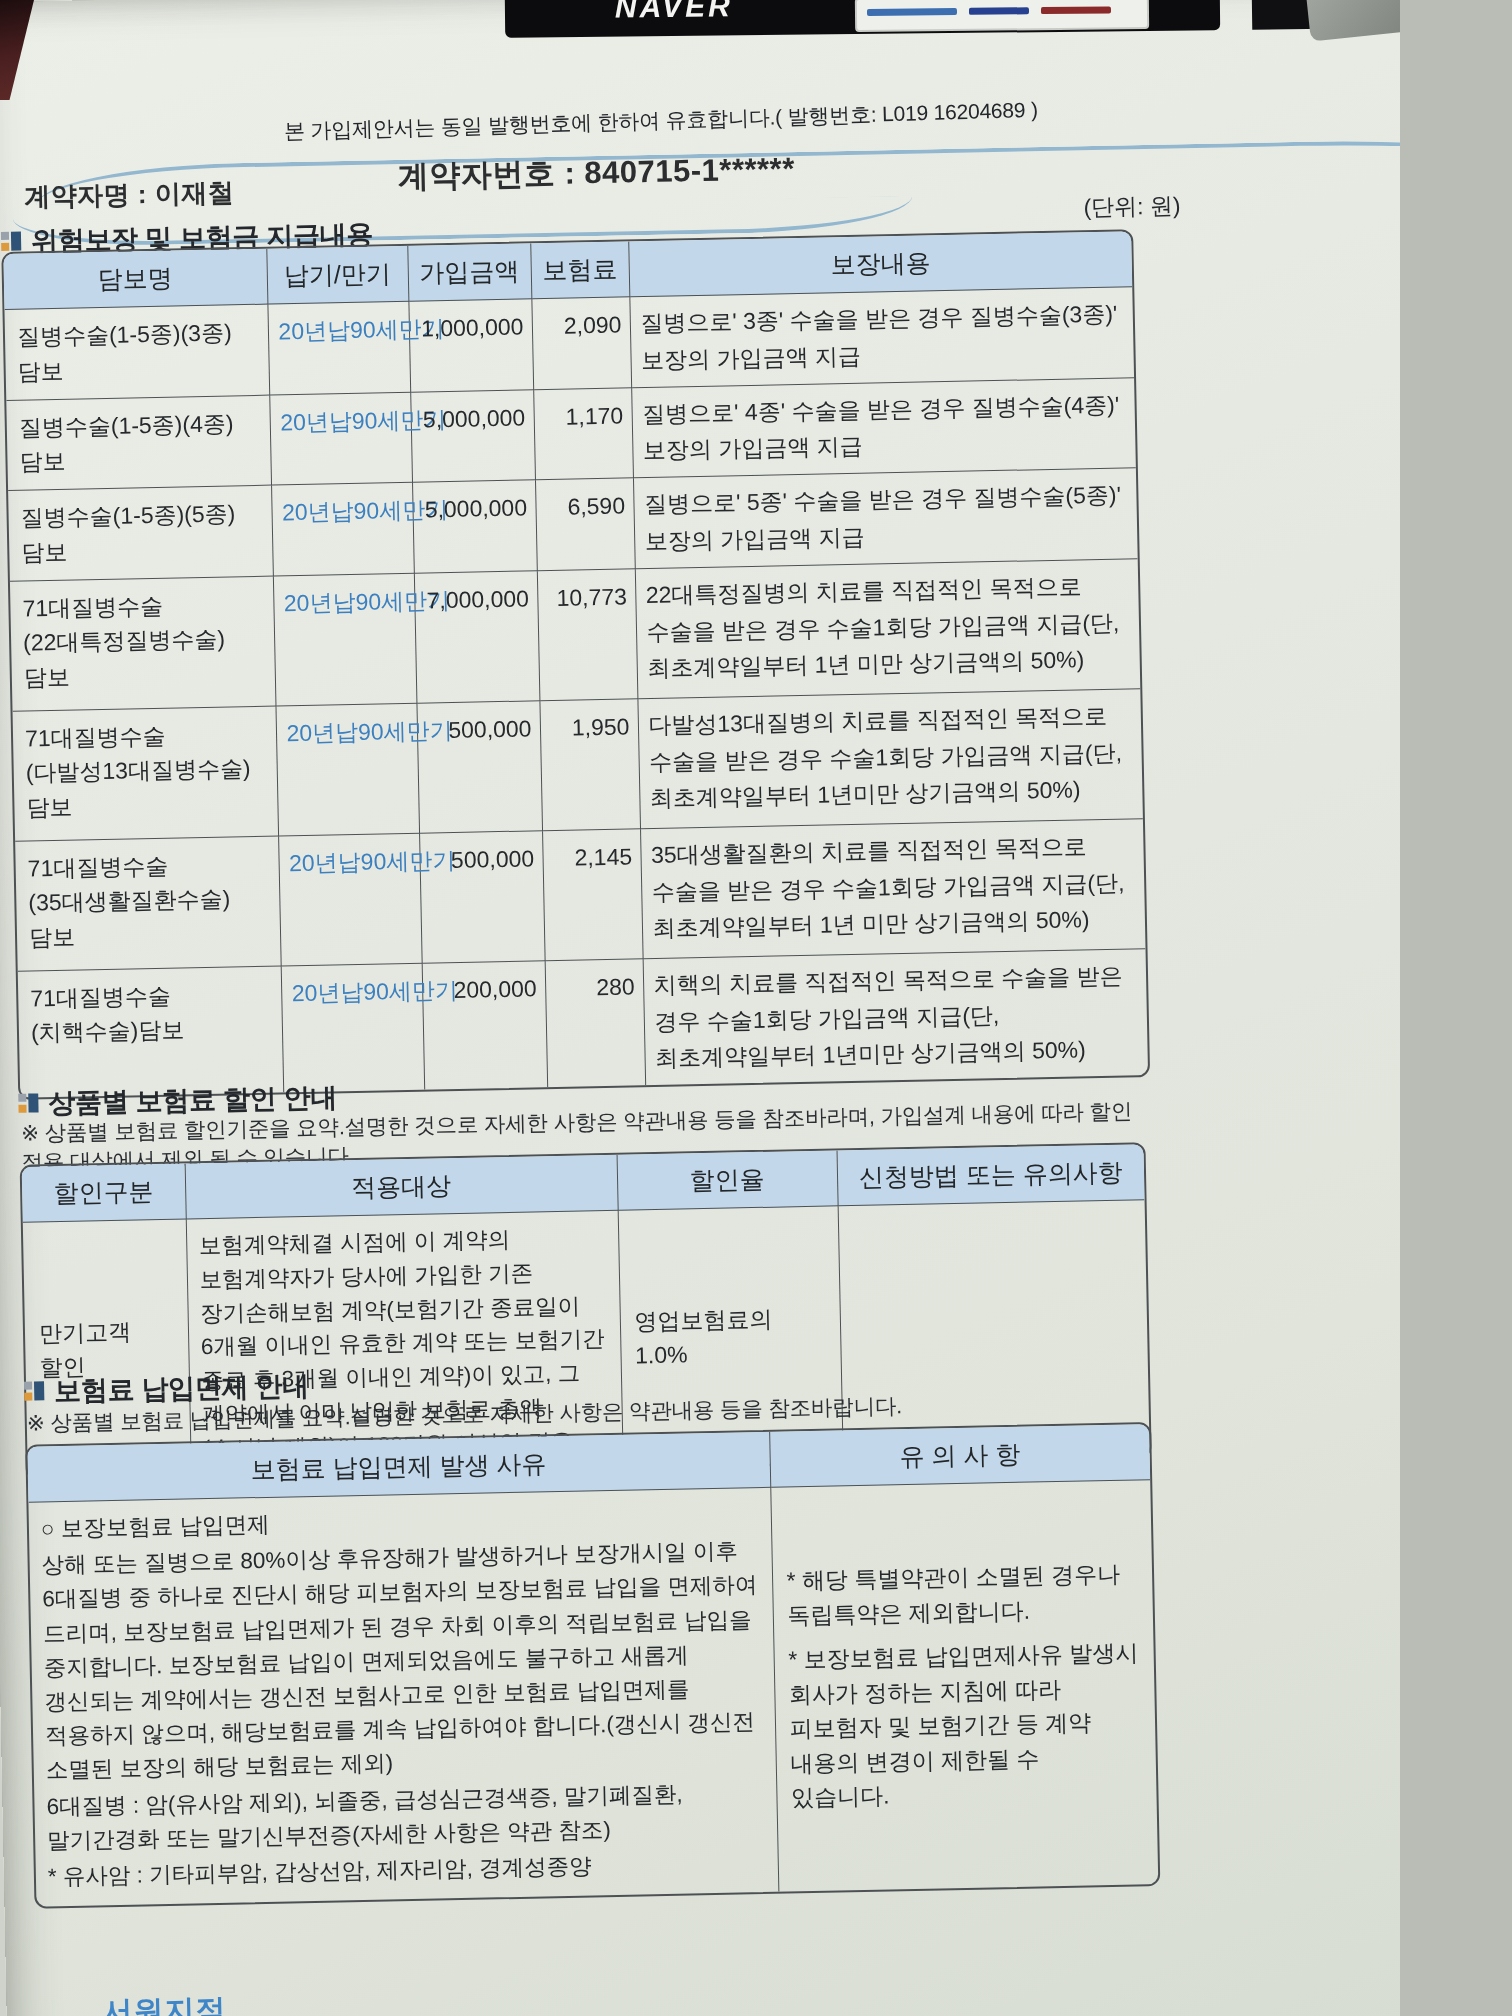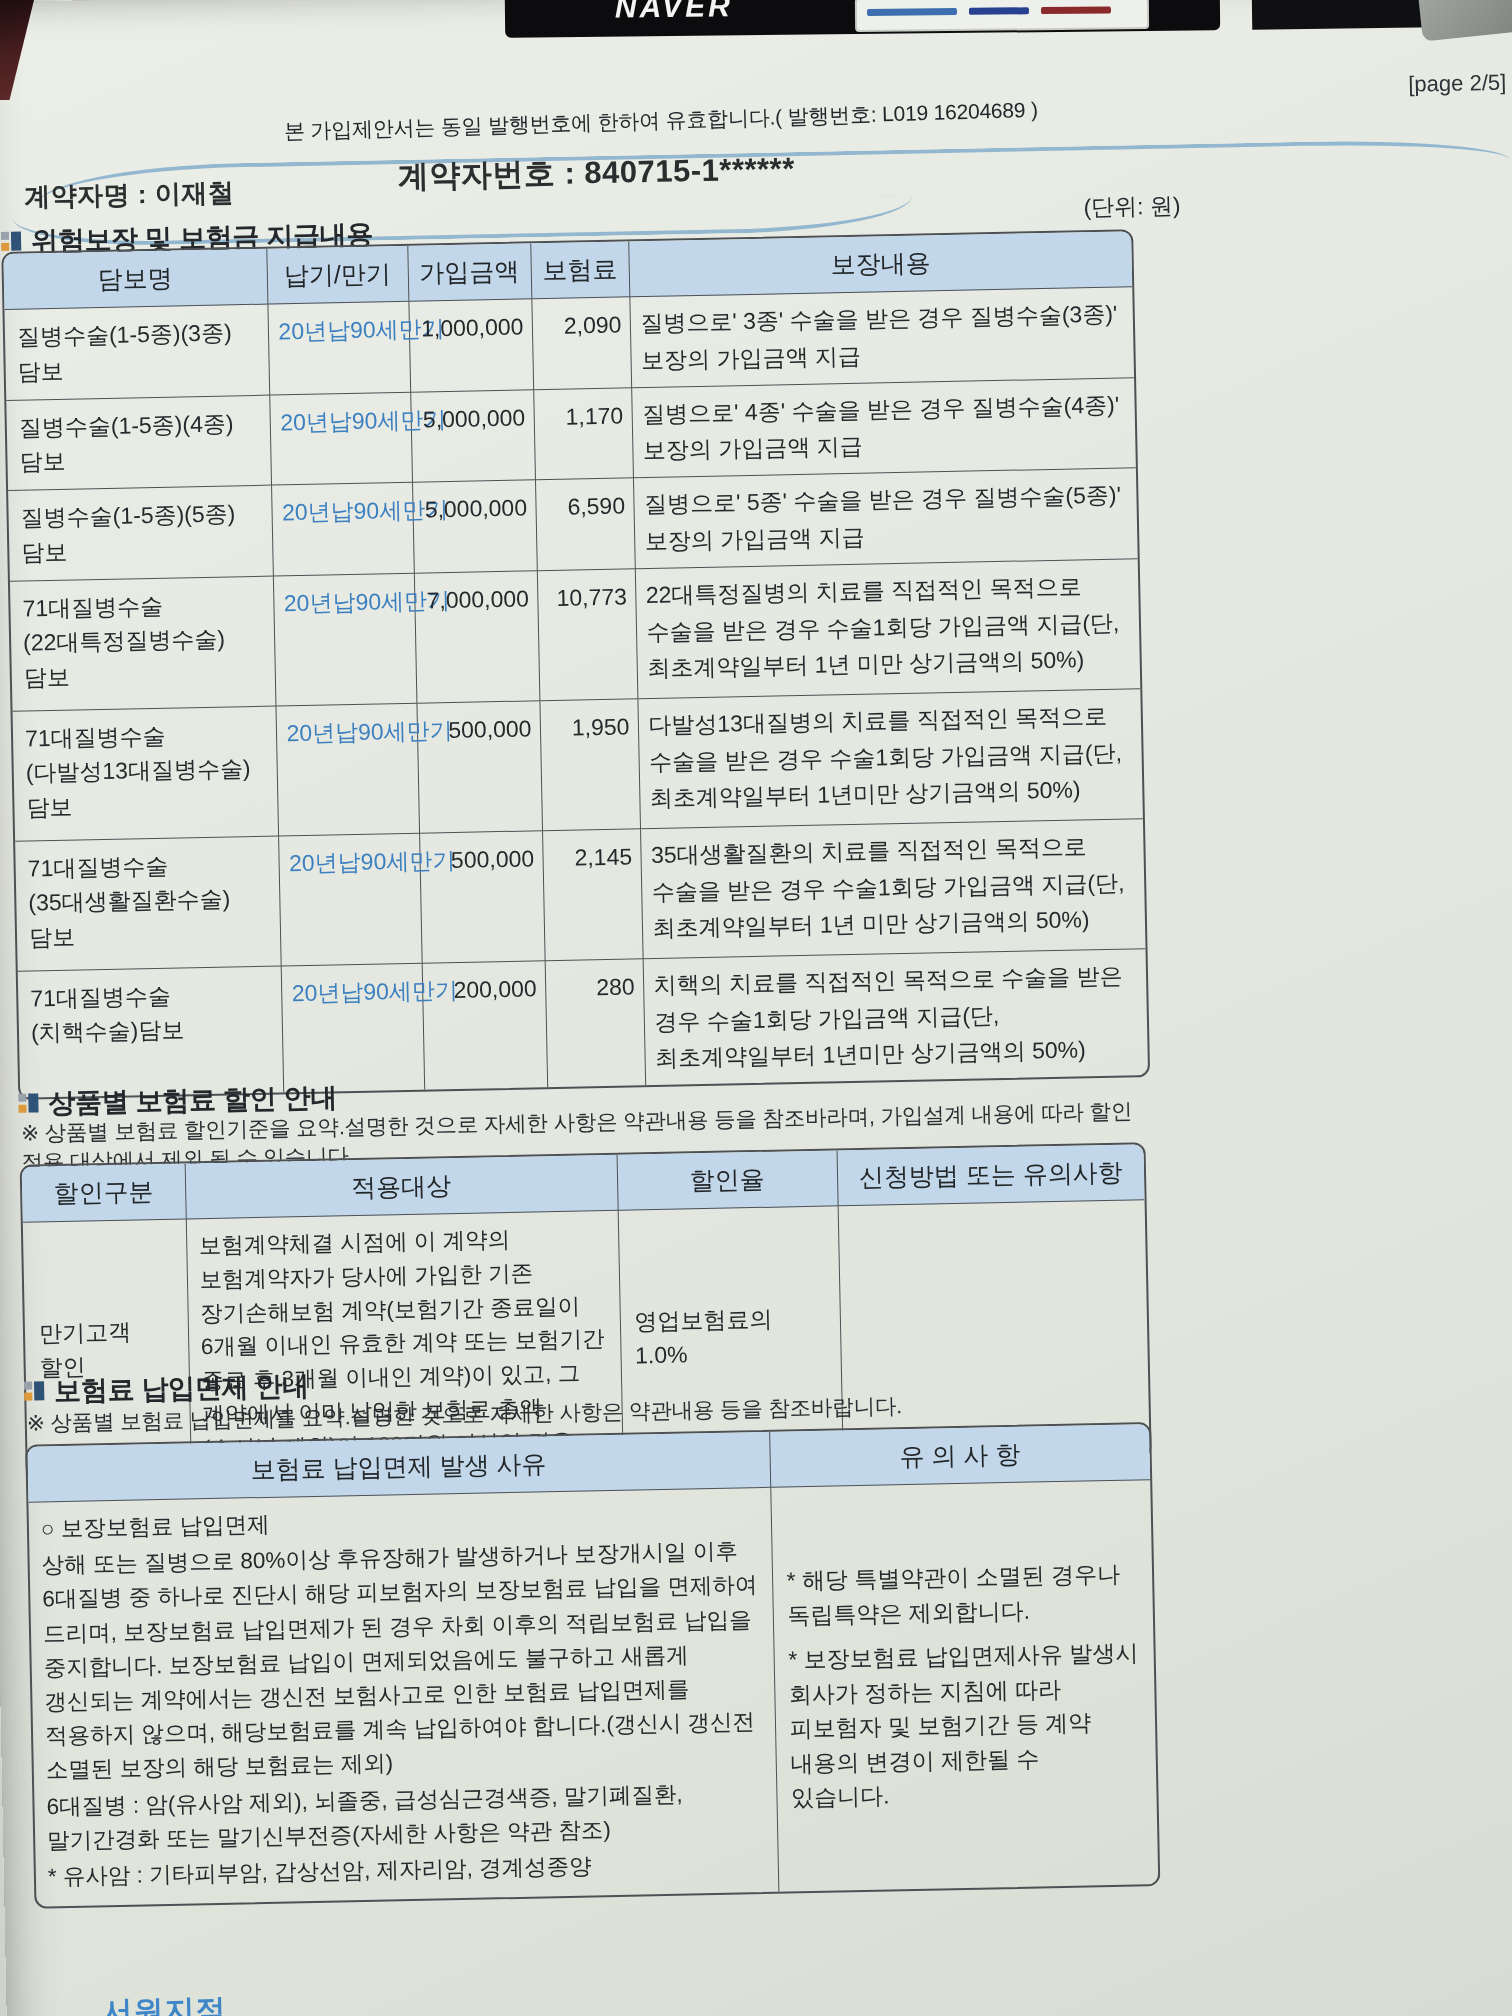--- a/index.html
+++ b/index.html
@@ -2,21 +2,21 @@
 <html><head>
 <meta charset="utf-8">
 <style>
   html,body{margin:0;padding:0;}
   body{
     width:1512px;height:2016px;
     font-family:"Liberation Sans","DejaVu Sans",sans-serif;
     background:#b9bdb6;
     overflow:hidden;
   }
-  .photo{position:relative;width:1512px;height:2016px;overflow:hidden;background:#cfd3cb;}
+  .photo{position:relative;width:1400px;height:2016px;overflow:hidden;background:#cfd3cb;}
 
   
   .corner-wedge{
     position:absolute;left:0;top:0;width:34px;height:100px;
     background:linear-gradient(170deg,#1d0d0e,#4a1f20 55%,#5d2a28);
     clip-path:polygon(0 0,100% 0,28% 100%,0 100%);
     z-index:6;
   }
   .naver-device{
     position:absolute;left:505px;top:-6px;width:715px;height:40px;

